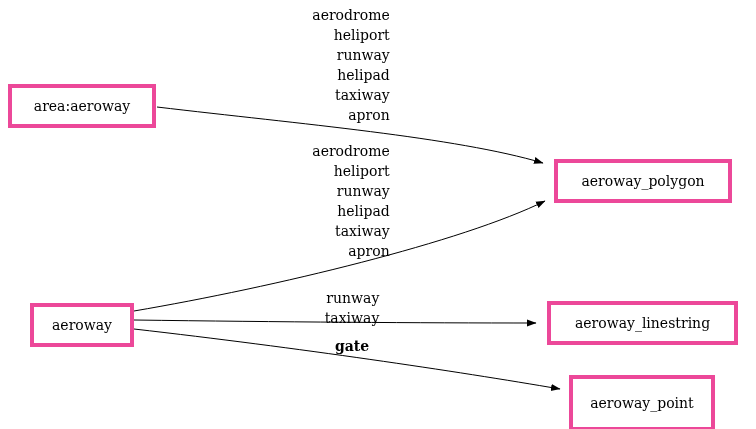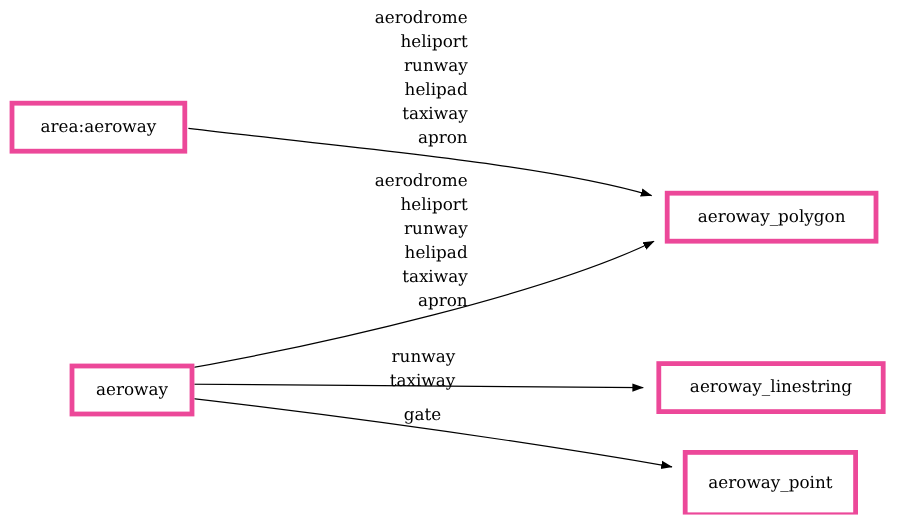--- a/index.html
+++ b/index.html
@@ -54,21 +54,21 @@
     <path d="M157,107 C300,124 455,137 543,163" fill="none" stroke="#000000" stroke-width="1" marker-end="url(#arrow)"></path>
     <path d="M134,311 C275,287 462,242 545,201" fill="none" stroke="#000000" stroke-width="1" marker-end="url(#arrow)"></path>
     <path d="M134,320 C280,322 420,323 536,323" fill="none" stroke="#000000" stroke-width="1" marker-end="url(#arrow)"></path>
     <path d="M134,329 C300,348 455,371 560,389" fill="none" stroke="#000000" stroke-width="1" marker-end="url(#arrow)"></path>
   </svg>
 
   <div class="node" style="left:8px;   top:84px;  width:148px; height:44px;">
     <span>area:aeroway</span>
   </div>
 
-  <div class="node" style="left:30px;  top:303px; width:104px; height:44px;margin-left:28px;">
+  <div class="node" style="left:30px;  top:303px; width:104px; height:44px;">
     <span>aeroway</span>
   </div>
 
   <div class="node" style="left:554px; top:159px; width:178px; height:44px;">
     <span>aeroway_polygon</span>
   </div>
 
   <div class="node" style="left:547px; top:301px; width:191px; height:44px;">
     <span>aeroway_linestring</span>
   </div>
@@ -87,15 +87,15 @@
   <div class="edge-label" style="left:351px; top:141px;">aerodrome
 heliport
 runway
 helipad
 taxiway
 apron</div>
 
   <div class="edge-label" style="left:352px; top:288px;">runway
 taxiway</div>
 
-  <div class="edge-label" style="left:352px; top:336px;">gate</div>
+  <div class="edge-label" style="left:352px; top:336px;font-weight:bold;">gate</div>
 
 </div>
 
 </body></html>

